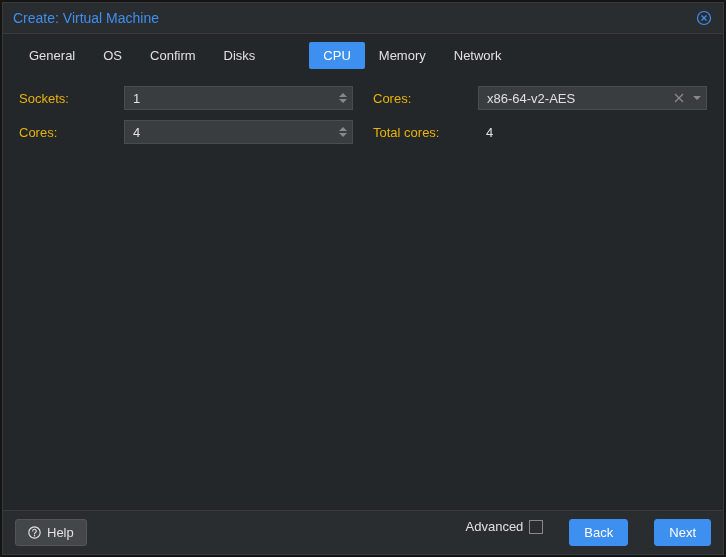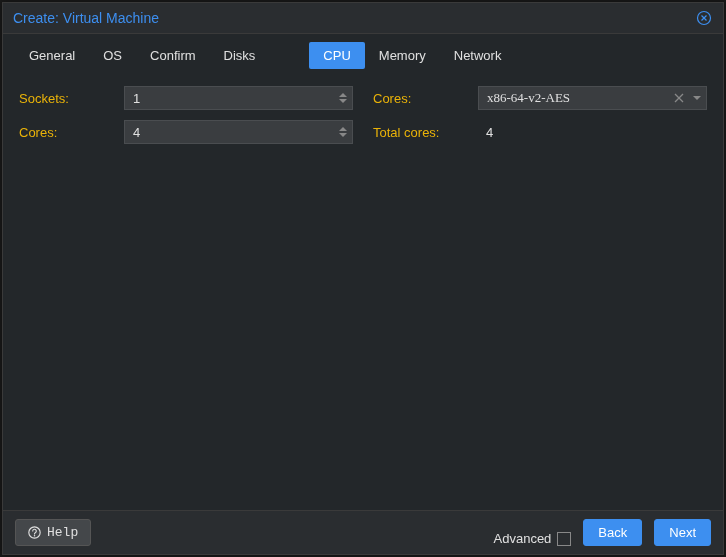--- a/index.html
+++ b/index.html
@@ -125,21 +125,20 @@
       height: 5px;
     }
     .combo-input {
       flex: 1;
       display: flex;
       align-items: center;
       background: #3a3d40;
       border: 1px solid #4a4d50;
       height: 24px;
       position: relative;
-      font-family: Liberation Serif, serif;
     }
     .combo-input .combo-value {
       flex: 1;
       padding: 0 8px;
       color: #e0e0e0;
       font-size: 13px;
     }
     .combo-clear {
       width: 18px;
       display: flex;
@@ -170,26 +169,25 @@
       display: flex;
       align-items: center;
       justify-content: space-between;
       padding: 8px 12px;
       background: #2a2d30;
       border-top: 1px solid #3a3a3a;
     }
     .footer-left {
       display: flex;
       align-items: flex-start;
-      font-family: Liberation Mono, monospace;
     }
     .footer-right {
       display: flex;
-      align-items: flex-end;
-      gap: 12px;
+      align-items: flex-start;
+      gap: 26px;
     }
     .btn {
       display: inline-flex;
       align-items: center;
       gap: 6px;
       padding: 5px 12px;
       border-radius: 3px;
       cursor: pointer;
       font-size: 13px;
       border: 1px solid #555;

